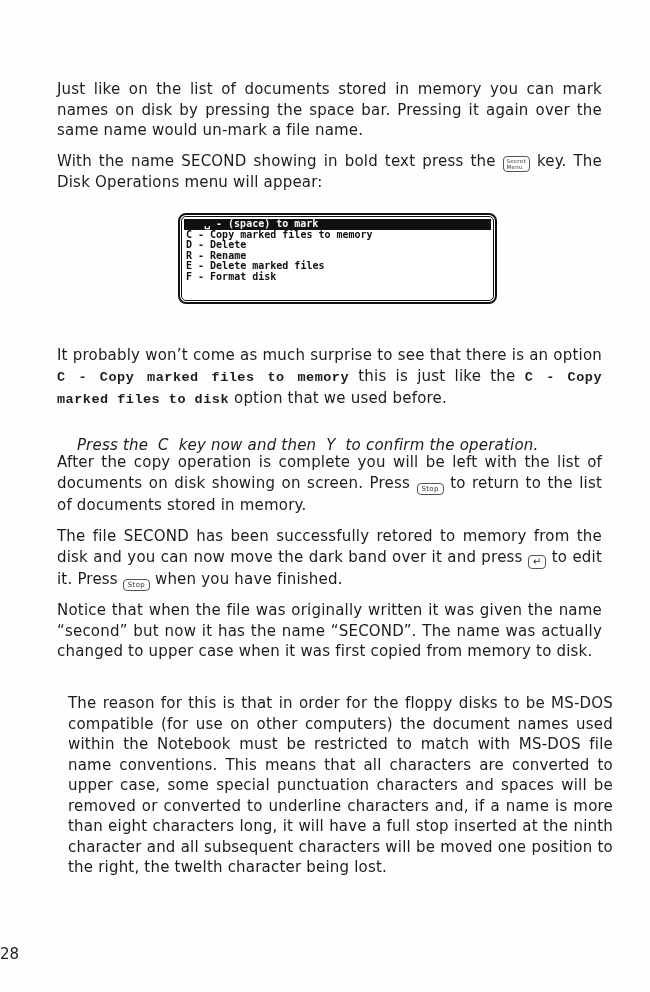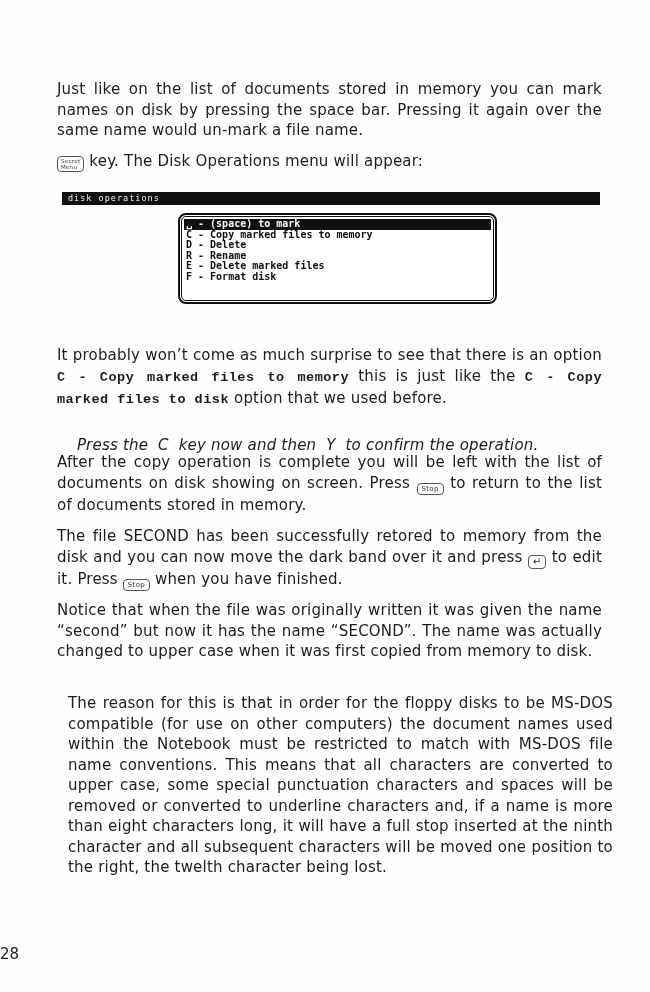--- a/index.html
+++ b/index.html
@@ -96,43 +96,40 @@
     line-height:10.5px;
     font-weight:bold;
     color:#111;
     padding-left:4px;
     white-space:pre;
   }
   .menu-line.highlight{
     background:#101010;
     color:#fafafa;
     margin:0 2px;
-    padding-left:2px;
+    padding-left:20px;
   }
   .page-number{
     position:absolute;
     left:0;top:945px;width:100%;
     font-size:15px;
     color:#222;
   }
 </style>
 </head>
 <body>
 
 <div class="page">
 
   <p class="para" style="top:64px;">
     <span>Just like on the list of documents stored in memory you can mark names on disk by pressing the space bar. Pressing it again over the same name would un-mark a file name.</span>
   </p>
 
-  <p class="para" style="top:136px;"><span class="key two-line"><span class="k-top">Secret</span><span class="k-bot">Menu</span></span><span> key. The Disk Operations menu will appear:</span></p>
+  <p class="para" style="top:136px;"><span>With the name SECOND showing in bold text press the </span><span class="key two-line"><span class="k-top">Secret</span><span class="k-bot">Menu</span></span><span> key. The Disk Operations menu will appear:</span></p>
 
-  <div class="screen-titlebar">
-    <span>disk operations</span>
-  </div>
 
   <div class="menu-box-outer">
     <div class="menu-box-inner">
       <div class="menu-line highlight">␣ - (space) to mark</div>
       <div class="menu-line">C - Copy marked files to memory</div>
       <div class="menu-line">D - Delete</div>
       <div class="menu-line">R - Rename</div>
       <div class="menu-line">E - Delete marked files</div>
       <div class="menu-line">F - Format disk</div>
     </div>

